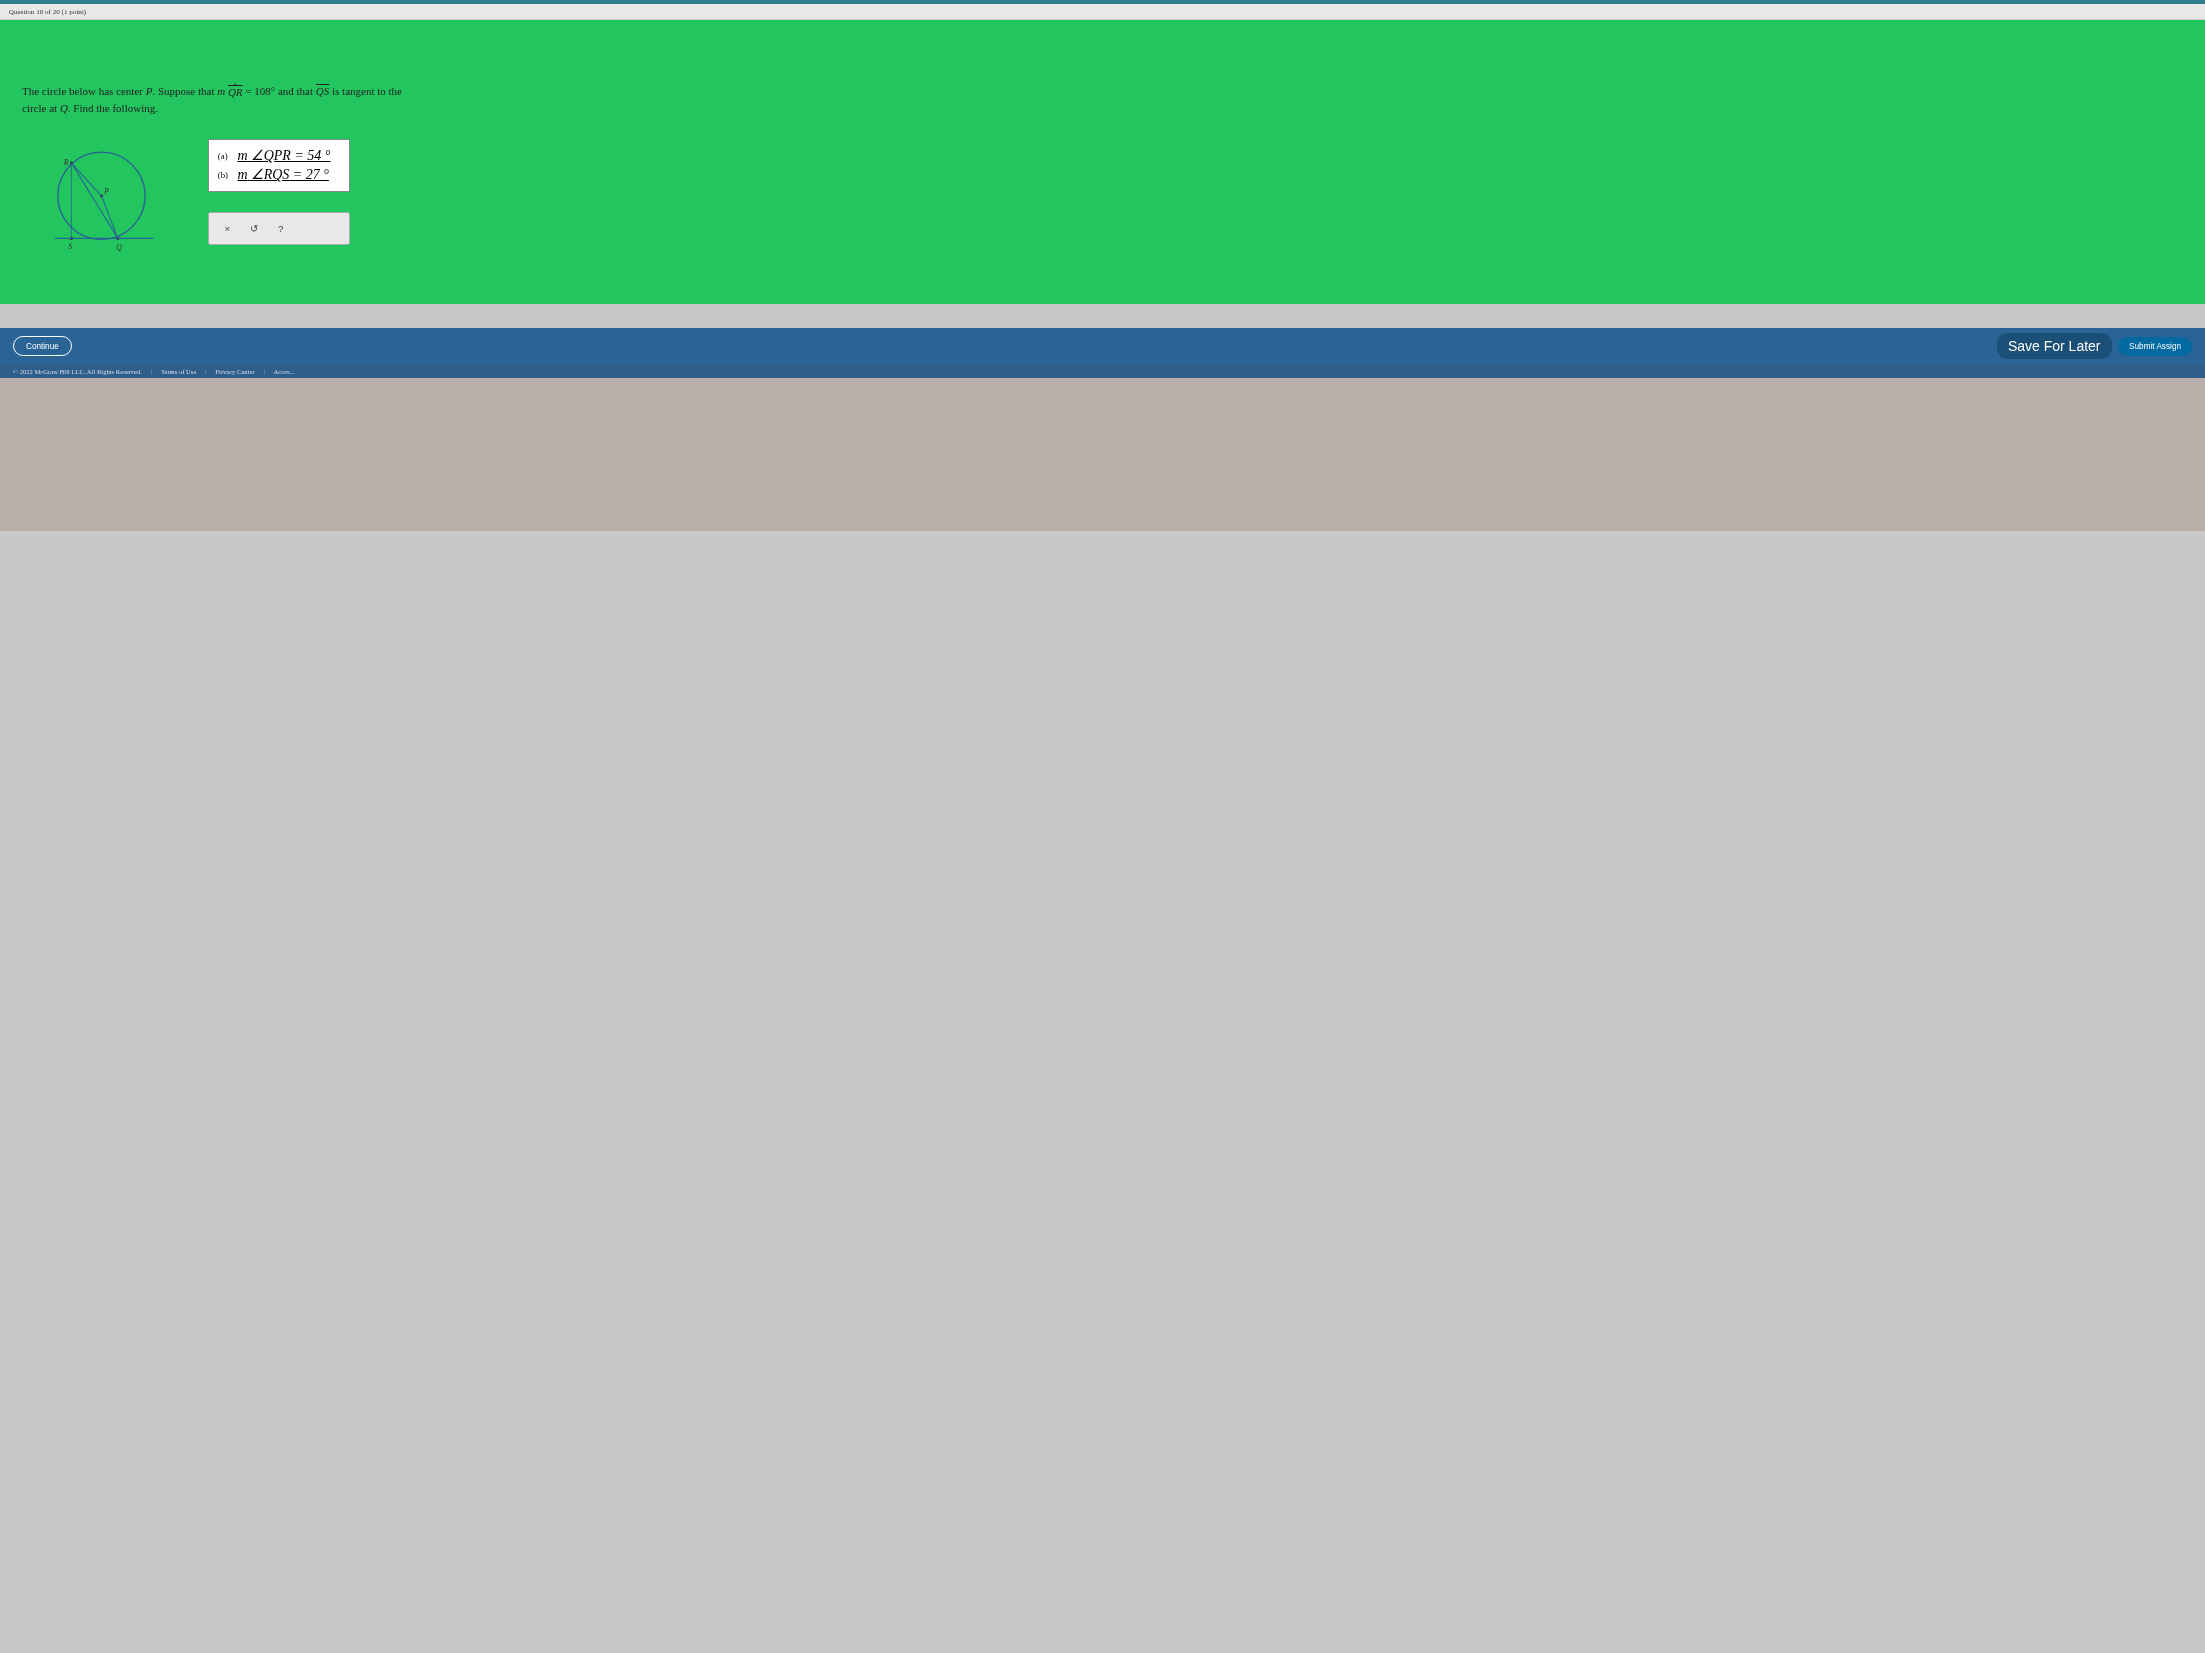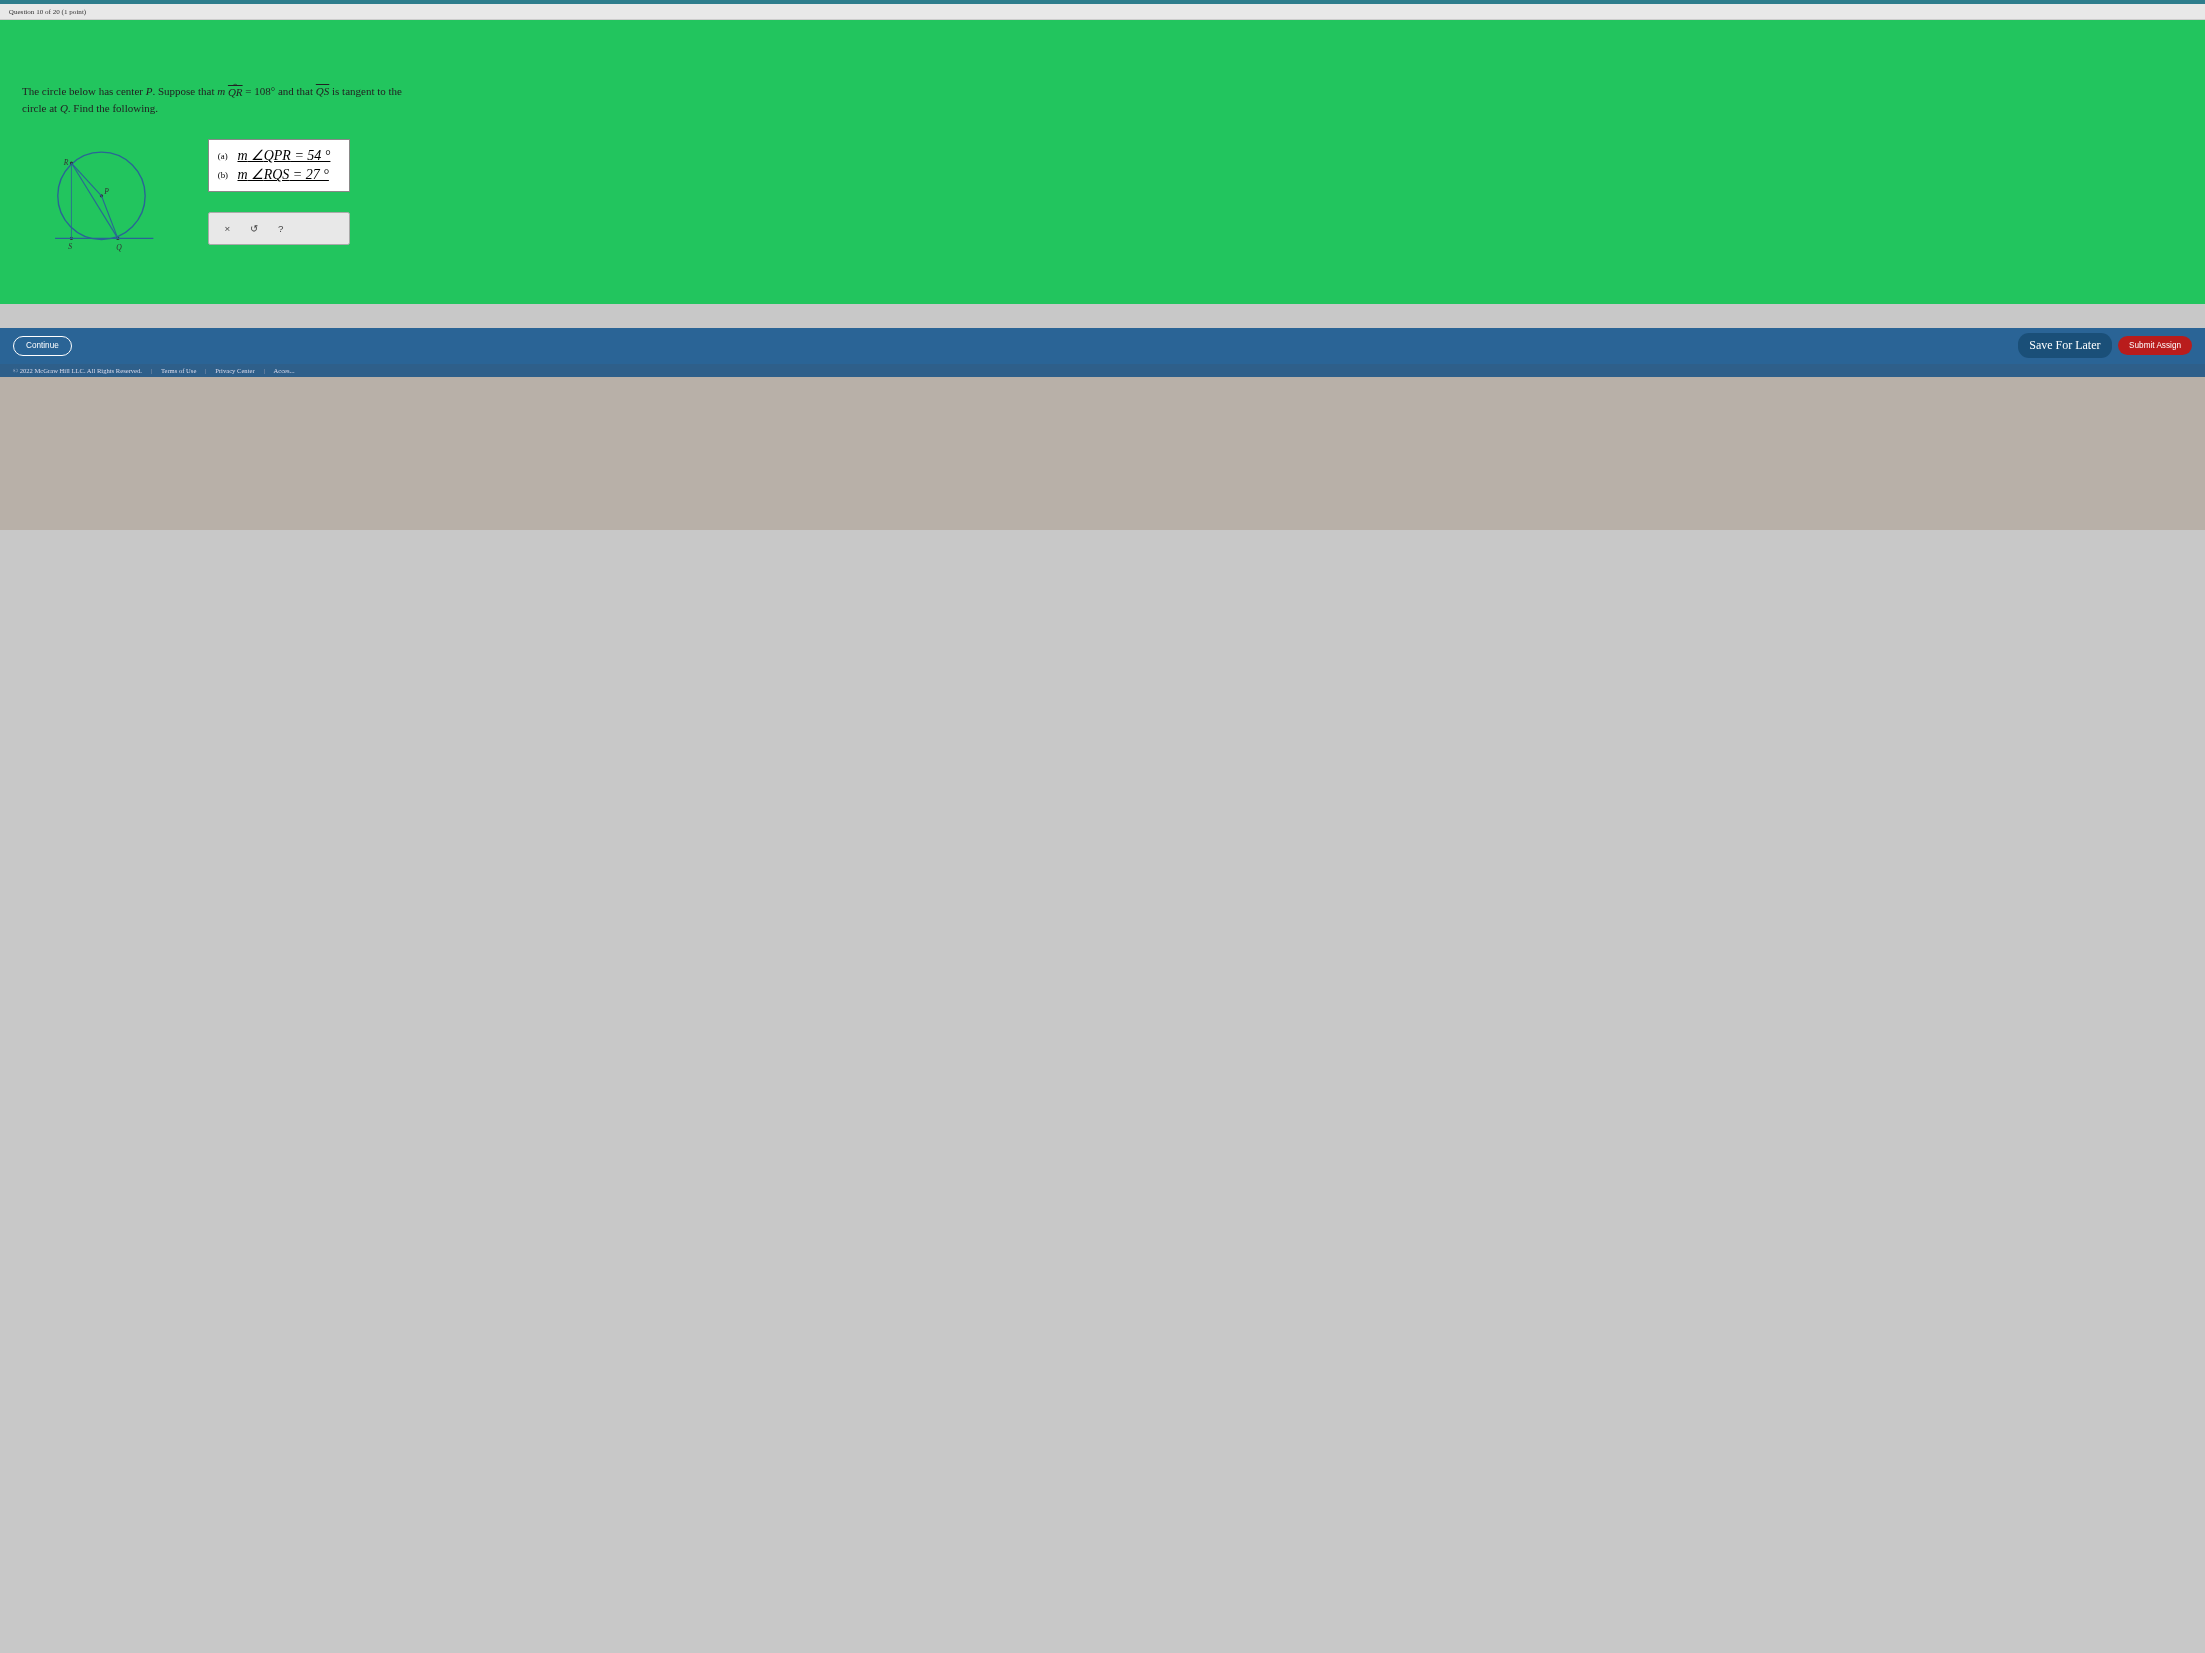--- a/index.html
+++ b/index.html
@@ -129,27 +129,26 @@
       gap: 6.6px;
       align-items: center;
     }
 
     .save-btn {
       background: #1a4f78;
       color: white;
       border: none;
       padding: 4.9px 11px;
       border-radius: 11px;
-      font-size: 12px;
-      cursor: pointer;
-      font-family: Liberation Serif, serif;
+      font-size: 14px;
+      cursor: pointer;
     }
 
     .submit-btn {
-      background: #b91c1c;
+      background: #0369a1;
       color: white;
       border: none;
       padding: 4.9px 11px;
       border-radius: 11px;
       font-size: 8.2px;
       cursor: pointer;
     }
 
     .copyright-bar {
       background: #2e5f8a;

